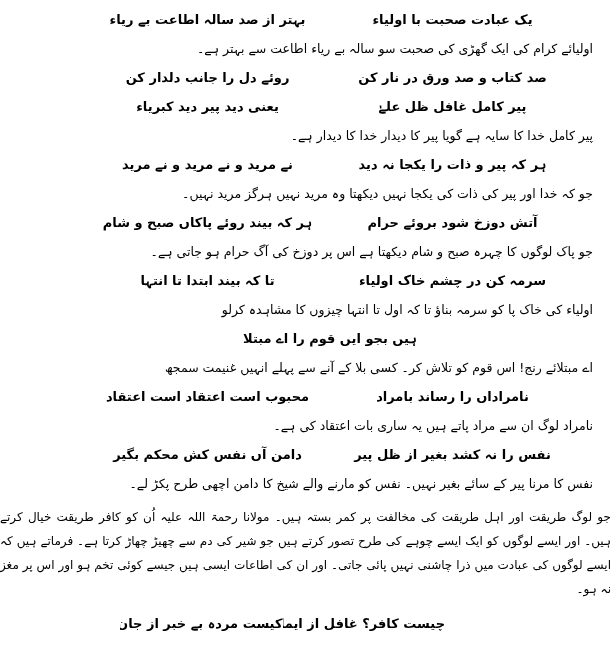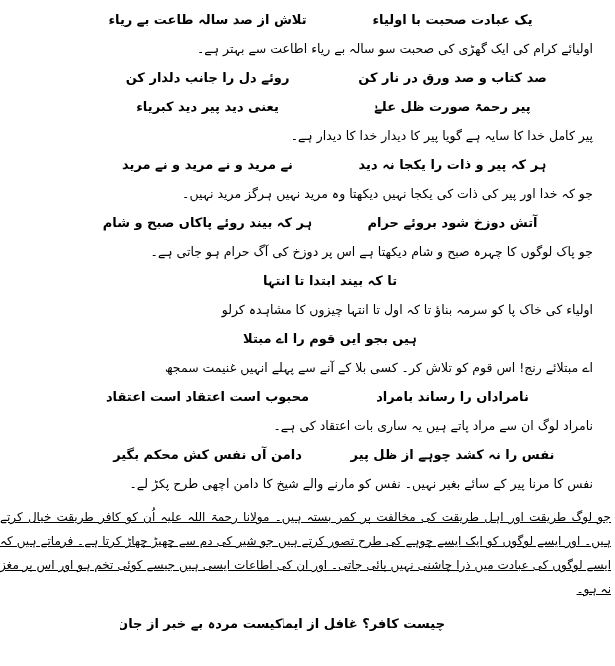--- a/index.html
+++ b/index.html
@@ -44,21 +44,20 @@
     font-size: 12.5px;
     white-space: nowrap;
     overflow: hidden;
   }
   .commentary {
     direction: rtl;
     text-align: justify;
     font-size: 12px;
     line-height: 24px;
     padding: 7px 4px 0 0;
-    text-decoration: underline;
   }
   .closing {
     display: flex;
     direction: rtl;
     padding: 0 170px 0 120px;
     margin-top: 8px;
   }
   .closing .hemi {
     flex: 1;
     text-align: center;
@@ -68,65 +67,66 @@
     font-weight: 600;
   }
 </style>
 </head>
 <body>
 
 <div class="page">
 
   <div class="row couplet">
     <span class="hemi">یک عبادت صحبت با اولیاء</span>
-    <span class="hemi">تلاش از صد سالہ طاعت بے ریاء</span>
+    <span class="hemi">بہتر از صد سالہ اطاعت بے ریاء</span>
   </div>
   <div class="row translation">اولیائے کرام کی ایک گھڑی کی صحبت سو سالہ بے ریاء اطاعت سے بہتر ہے۔</div>
 
   <div class="row couplet">
     <span class="hemi">صد کتاب و صد ورق در نار کن</span>
     <span class="hemi">روئے دل را جانب دلدار کن</span>
   </div>
 
   <div class="row couplet">
-    <span class="hemi">پیر رحمۃ صورت ظل علےٰ</span>
+    <span class="hemi">پیر کامل غافل ظل علےٰ</span>
     <span class="hemi">یعنی دید پیر دید کبریاء</span>
   </div>
   <div class="row translation">پیر کامل خدا کا سایہ ہے گویا پیر کا دیدار خدا کا دیدار ہے۔</div>
 
   <div class="row couplet">
     <span class="hemi">ہر کہ پیر و ذات را یکجا نہ دید</span>
     <span class="hemi">نے مرید و نے مرید و نے مرید</span>
   </div>
   <div class="row translation">جو کہ خدا اور پیر کی ذات کی یکجا نہیں دیکھتا وہ مرید نہیں ہرگز مرید نہیں۔</div>
 
   <div class="row couplet">
     <span class="hemi">آتش دوزخ شود بروئے حرام</span>
     <span class="hemi">ہر کہ بیند روئے پاکاں صبح و شام</span>
   </div>
   <div class="row translation">جو پاک لوگوں کا چہرہ صبح و شام دیکھتا ہے اس پر دوزخ کی آگ حرام ہو جاتی ہے۔</div>
 
   <div class="row couplet">
+    <span class="hemi">سرمہ کن در چشم خاک اولیاء</span>
     <span class="hemi">تا کہ بیند ابتدا تا انتہا</span>
   </div>
   <div class="row translation">اولیاء کی خاک پا کو سرمہ بناؤ تا کہ اول تا انتہا چیزوں کا مشاہدہ کرلو</div>
 
   <div class="row couplet">
     <span class="hemi">ہیں بجو ایں قوم را اے مبتلا</span>
   </div>
   <div class="row translation">اے مبتلائے رنج! اس قوم کو تلاش کر۔ کسی بلا کے آنے سے پہلے انہیں غنیمت سمجھ</div>
 
   <div class="row couplet">
     <span class="hemi">نامراداں را رساند بامراد</span>
     <span class="hemi">محبوب است اعتقاد است اعتقاد</span>
   </div>
   <div class="row translation">نامراد لوگ ان سے مراد پاتے ہیں یہ ساری بات اعتقاد کی ہے۔</div>
 
   <div class="row couplet">
-    <span class="hemi">نفس را نہ کشد چوہے از ظل پیر</span>
+    <span class="hemi">نفس را نہ کشد بغیر از ظل پیر</span>
     <span class="hemi">دامن آں نفس کش محکم بگیر</span>
   </div>
   <div class="row translation">نفس کا مرنا پیر کے سائے بغیر نہیں۔ نفس کو مارنے والے شیخ کا دامن اچھی طرح پکڑ لے۔</div>
 
   <div class="commentary">جو لوگ طریقت اور اہل طریقت کی مخالفت پر کمر بستہ ہیں۔ مولانا رحمۃ اللہ علیہ اُن کو کافر طریقت خیال کرتے ہیں۔ اور ایسے لوگوں کو ایک ایسے چوہے کی طرح تصور کرتے ہیں جو شیر کی دم سے چھیڑ چھاڑ کرتا ہے۔ فرماتے ہیں کہ ایسے لوگوں کی عبادت میں ذرا چاشنی نہیں پائی جاتی۔ اور ان کی اطاعات ایسی ہیں جیسے کوئی تخم ہو اور اس پر مغز نہ ہو۔</div>
 
   <div class="row closing">
     <span class="hemi">چیست کافر؟ غافل از ایمان شیخ</span>
     <span class="hemi">کیست مردہ بے خبر از جان شیخ</span>
   </div>

